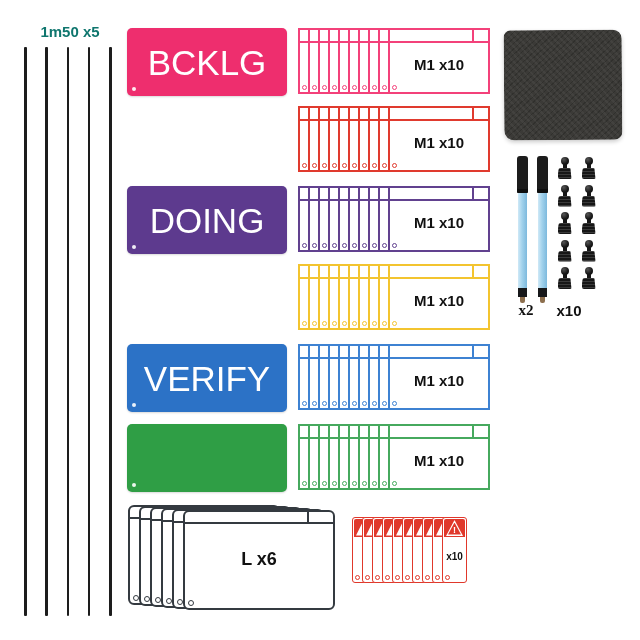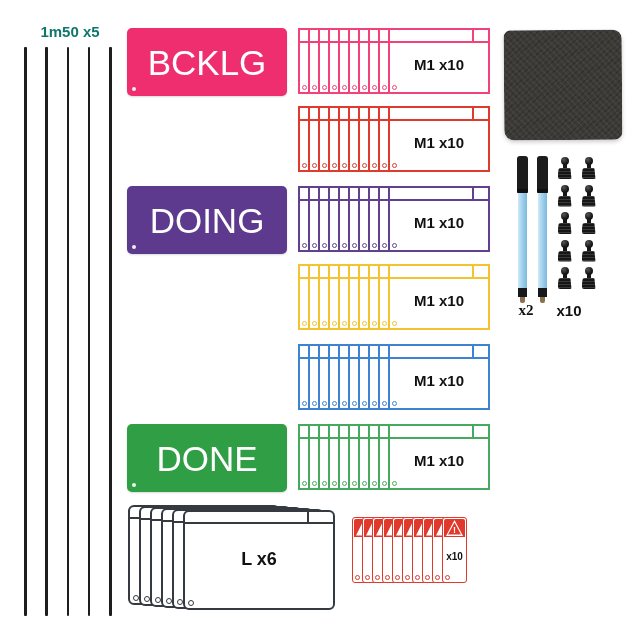--- a/index.html
+++ b/index.html
@@ -415,20 +415,24 @@
         <div class="m1-head">
             <div class="m1-tab"></div>
           </div>
         <div class="m1-label">M1 x10</div>
         <div class="m1-hole"></div>
       </div>
       </div>
   </div>
 
   <div class="row" style="top:344px">
+    <div class="hdr" style="--col: #2C72C6;">
+      <span class="hdr-text">VERIFY</span>
+      <span class="hdr-hole"></span>
+    </div>
     <div class="stack" style="--scol: #3E82D2;">
       <div class="m1-card" style="--i: 0;">
         <div class="m1-head">
             <div class="m1-tab"></div>
           </div>
         <div class="m1-label">M1 x10</div>
         <div class="m1-hole"></div>
       </div>
     <div class="m1-card" style="--i: 1;">
         <div class="m1-head">
@@ -491,21 +495,20 @@
             <div class="m1-tab"></div>
           </div>
         <div class="m1-label">M1 x10</div>
         <div class="m1-hole"></div>
       </div>
       </div>
   </div>
 
   <div class="row" style="top:424px">
     <div class="hdr" style="--col: #2F9E45;">
-      <span class="hdr-text">DONE</span>
       <span class="hdr-hole"></span>
     </div>
     <div class="stack" style="--scol: #46A95E;">
       <div class="m1-card" style="--i: 0;">
         <div class="m1-head">
             <div class="m1-tab"></div>
           </div>
         <div class="m1-label">M1 x10</div>
         <div class="m1-hole"></div>
       </div>

